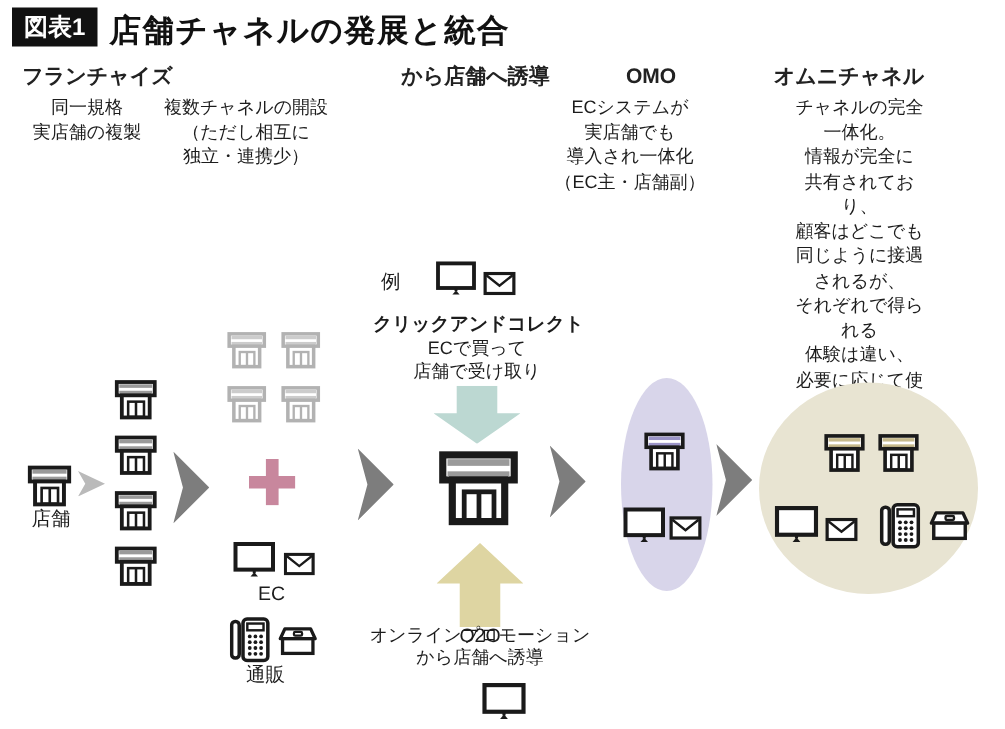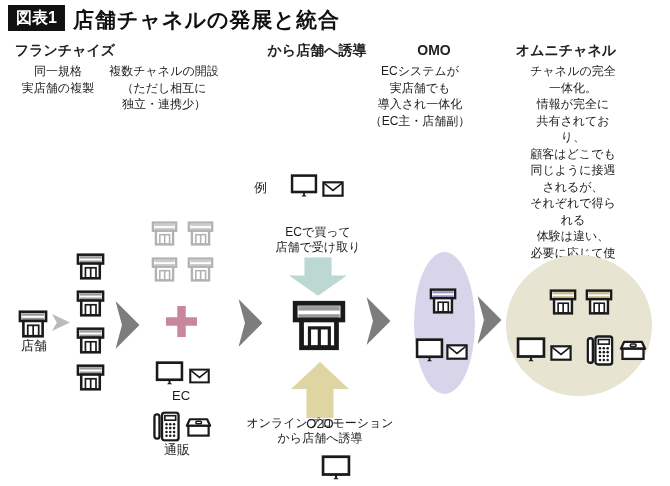--- a/index.html
+++ b/index.html
@@ -126,20 +126,21 @@
       <svg viewBox="0 0 34 30">
         <use href="#i-monitor"></use>
       </svg>
     </div>
   <div class="abs i ic-black" style="left:322px;top:181px;width:22px;height:16px">
       <svg viewBox="0 0 30 22">
         <use href="#i-envelope"></use>
       </svg>
     </div>
 
+  <div class="abs cx cc-title" style="left:319px;top:208px">クリックアンドコレクト</div>
   <div class="abs cx small-txt" style="left:318px;top:225px">ECで買って
 店舗で受け取り</div>
   <div class="abs i teal" style="left:289px;top:257px;width:58px;height:39px">
       <svg viewBox="0 0 60 40">
         <use href="#i-arrow-down"></use>
       </svg>
     </div>
 
   <div class="abs i ic-black" style="left:18px;top:310px;width:30px;height:28px">
       <svg viewBox="0 0 34 32">

